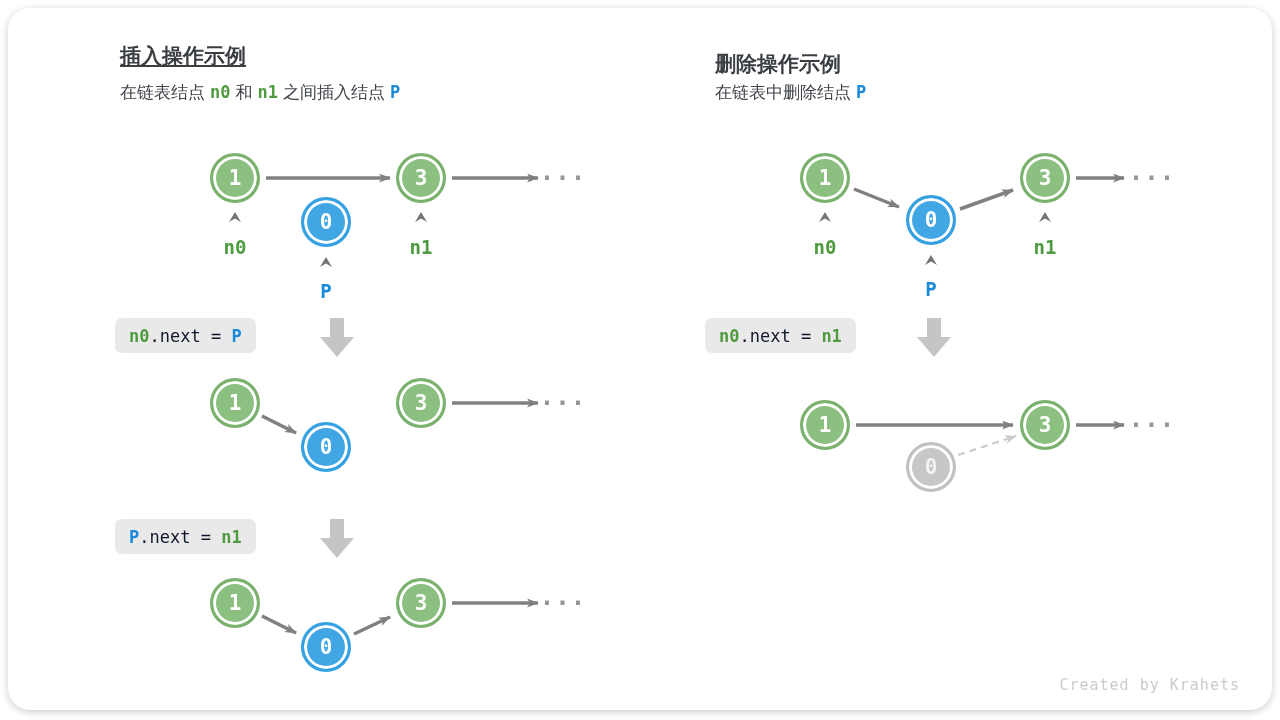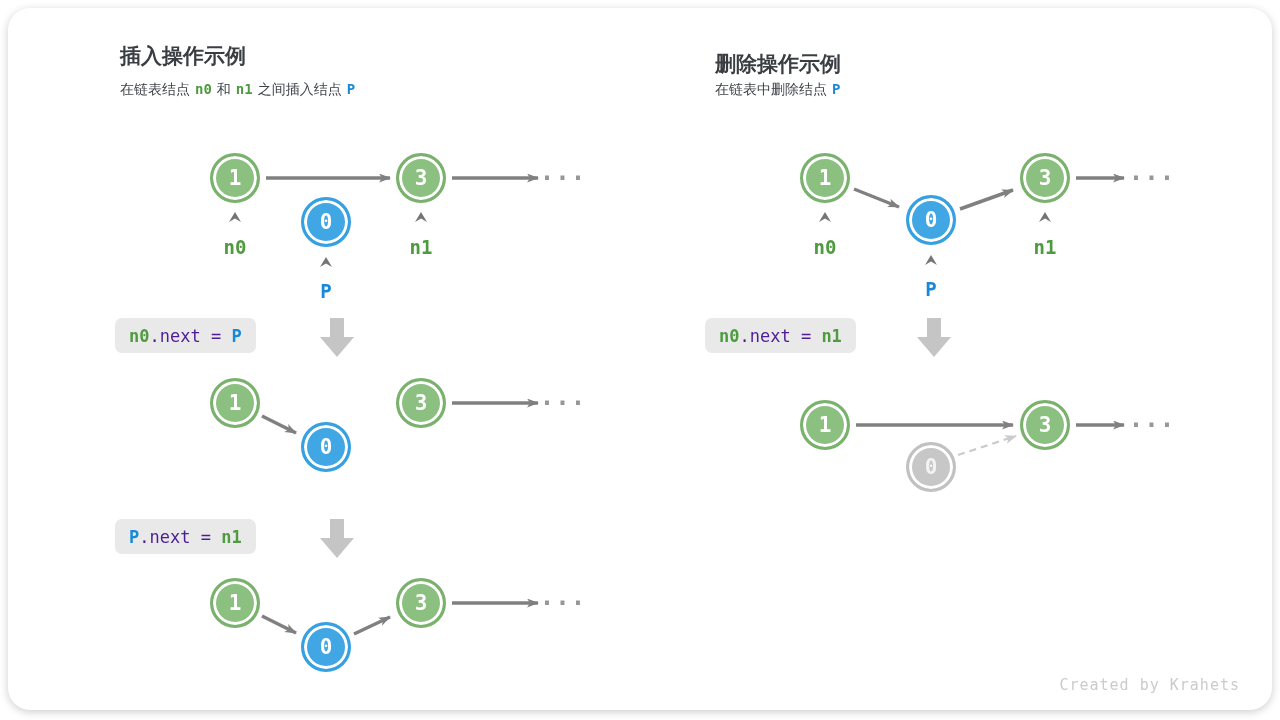--- a/index.html
+++ b/index.html
@@ -3,21 +3,21 @@
 <meta charset="utf-8">
 <style>
   * { box-sizing: border-box; margin: 0; padding: 0; }
   html,body { width:1280px; height:720px; background:#fff; overflow:hidden;
               font-family:"Liberation Sans", sans-serif; }
   .card { position:absolute; left:8px; top:8px; width:1264px; height:702px;
           background:#fff; border-radius:22px; box-shadow:0 2px 9px rgba(0,0,0,.20); }
   .layer { position:absolute; left:0; top:0; width:1280px; height:720px; pointer-events:none; }
 
   .panel-title { position:absolute; font-size:21px; font-weight:bold; color:#3a3e43; }
-  .subtitle { position:absolute; font-size:14px; color:#40444a; white-space:nowrap; }
+  .subtitle { position:absolute; font-size:17px; color:#40444a; white-space:nowrap; }
   .tok-mono { font-family:"DejaVu Sans Mono", monospace; font-weight:bold; margin:0 5px; }
   .g { color:#4e9b40; }
   .b { color:#1789d8; }
 
   .node { position:absolute; width:50px; height:50px; border-radius:50%;
           border:3px solid #7ab26d; background:#8cc080;
           box-shadow: inset 0 0 0 3px #ffffff;
           display:flex; align-items:center; justify-content:center;
           transform:translate(-50%,-50%);
           font-family:"DejaVu Sans Mono", monospace; font-weight:bold;
@@ -28,21 +28,21 @@
   .nlabel { position:absolute; transform:translate(-50%,-50%);
             font-family:"DejaVu Sans Mono", monospace; font-weight:bold; font-size:19px; }
 
   .dots { position:absolute; transform:translate(-50%,calc(-50% - 7px));
           font-family:"DejaVu Sans Mono", monospace; font-weight:bold;
           font-size:24px; letter-spacing:1px; color:#979797; }
 
   .code { position:absolute; height:35px; background:#e9e9e9; border-radius:7px;
           display:flex; align-items:center; padding:0 14px;
           font-family:"DejaVu Sans Mono", monospace; font-size:17px; white-space:pre; }
-  .code .mid { color:#4c1d95; }
+  .code .mid { color:#0f172a; }
   .code .lhs, .code .rhs { font-weight:bold; }
 
   .credit { position:absolute; right:40px; top:676px;
             font-family:"DejaVu Sans Mono", monospace; font-size:15px;
             letter-spacing:1px; color:#cbcbcb;text-align:center; }
 </style>
 </head>
 <body>
 
 <div class="card"></div>
@@ -80,21 +80,21 @@
   <polygon points="326,257 332,267 326,263.5 320,267" fill="#757575"></polygon>
   <polygon points="825,212 831,222 825,218.5 819,222" fill="#757575"></polygon>
   <polygon points="1045,212 1051,222 1045,218.5 1039,222" fill="#757575"></polygon>
   <polygon points="931,255 937,265 931,261.5 925,265" fill="#757575"></polygon>
 
   <polygon points="330,318 344,318 344,337 354,337 337,357 320,337 330,337" fill="#c5c5c5"></polygon>
   <polygon points="330,519 344,519 344,538 354,538 337,558 320,538 330,538" fill="#c5c5c5"></polygon>
   <polygon points="927,318 941,318 941,337 951,337 934,357 917,337 927,337" fill="#c5c5c5"></polygon>
 </svg>
 
-<div class="panel-title" style="left:120px; top:42px;">插入操作示例</div>
+<div class="panel-title" style="left:120px; top:42px;text-decoration:underline;">插入操作示例</div>
 <div class="subtitle" style="left:120px; top:81px;">
   <span>在链表结点</span><span class="tok-mono g">n0</span><span>和</span><span class="tok-mono g">n1</span><span>之间插入结点</span><span class="tok-mono b">P</span>
 </div>
 
 <div class="node" style="left:235px; top:178px;">1</div>
 <div class="node" style="left:421px; top:178px;">3</div>
 <div class="node blue" style="left:326px; top:222px;">0</div>
 <div class="dots" style="left:563px; top:179px;">...</div>
 <div class="nlabel g" style="left:235px; top:247px;">n0</div>
 <div class="nlabel g" style="left:421px; top:247px;">n1</div>

